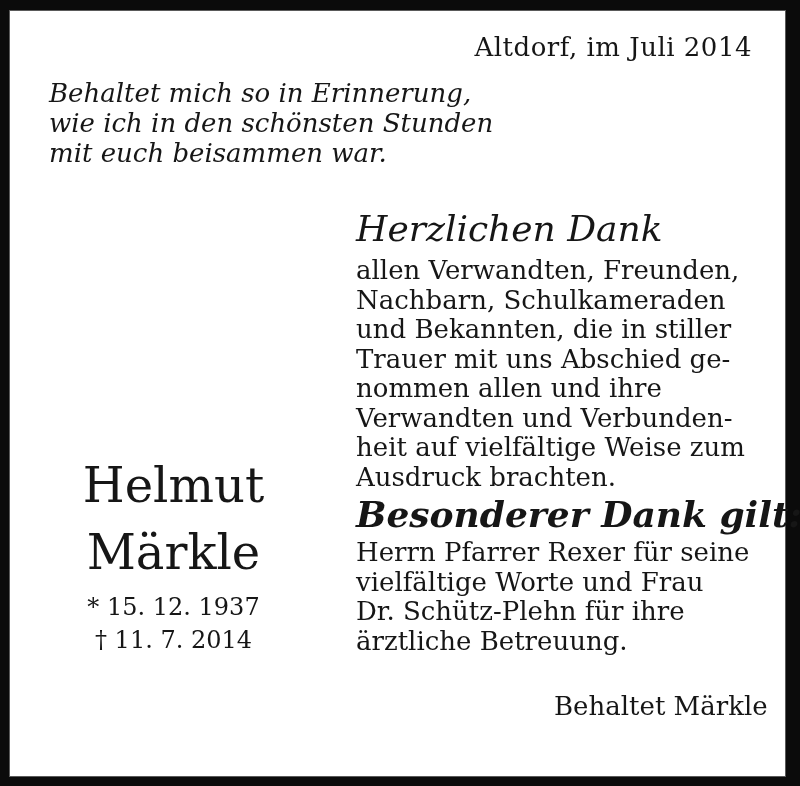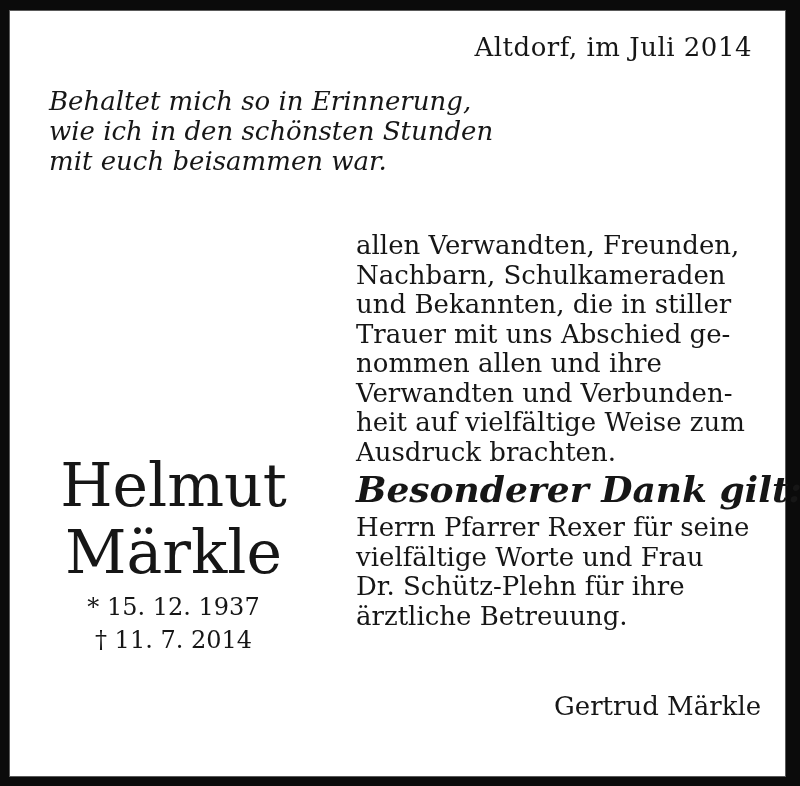--- a/index.html
+++ b/index.html
@@ -24,33 +24,33 @@
     position: absolute;
     top: 20px; right: 33px;
     font-size: 26px;
     line-height: 32px;
     letter-spacing: 0.5px;
     white-space: nowrap;
   }
   
   .epitaph {
     position: absolute;
-    left: 39px; top: 75px;
+    left: 39px; top: 67px;
     font-style: italic;
     font-size: 26px;
     line-height: 30px;
     white-space: nowrap;
   }
   
   .name-block {
     position: absolute;
     left: 16px; top: 441px;
     width: 295px;
     text-align: center;
-    font-size: 60px;
+    font-size: 48px;
     line-height: 67px;
     white-space: nowrap;
   }
   .dates-block {
     position: absolute;
     left: 16px; top: 580px;
     width: 295px;
     text-align: center;
     font-size: 24px;
     line-height: 33px;
@@ -67,21 +67,21 @@
     font-size: 36px;
     line-height: 44px;
     white-space: nowrap;
   }
   .heading.second { margin-top: 0px; font-weight: bold; }
   .para {
     font-size: 26px;
     line-height: 29.5px;
     white-space: nowrap;
   }
-  .para.first { margin-top: 24px; }
+  .para.first { margin-top: 5px; }
   .para.second { margin-top: 2px; }
   
   .signature {
     position: absolute;
     left: 544px; top: 680px;
     font-size: 26px;
     line-height: 30px;
     white-space: nowrap;
   }
 </style>
@@ -103,20 +103,21 @@
       <div>Helmut</div>
       <div>Märkle</div>
     </div>
 
     <div class="dates-block">
       <div>* 15. 12. 1937</div>
       <div>† 11. 7. 2014</div>
     </div>
 
     <div class="right-col">
+      <div class="heading">Herzlichen Dank</div>
 
       <div class="para first">
         <div>allen Verwandten, Freunden,</div>
         <div>Nachbarn, Schulkameraden</div>
         <div>und Bekannten, die in stiller</div>
         <div>Trauer mit uns Abschied ge-</div>
         <div>nommen allen und ihre</div>
         <div>Verwandten und Verbunden-</div>
         <div>heit auf vielfältige Weise zum</div>
         <div>Ausdruck brachten.</div>
@@ -126,17 +127,17 @@
 
       <div class="para second">
         <div>Herrn Pfarrer Rexer für seine</div>
         <div>vielfältige Worte und Frau</div>
         <div>Dr. Schütz-Plehn für ihre</div>
         <div>ärztliche Betreuung.</div>
       </div>
     </div>
 
     <div class="signature">
-      <div>Gertrud Märkle</div>
+      <div>Behaltet Märkle</div>
     </div>
 
   </div>
 </div>
 
 </body></html>

